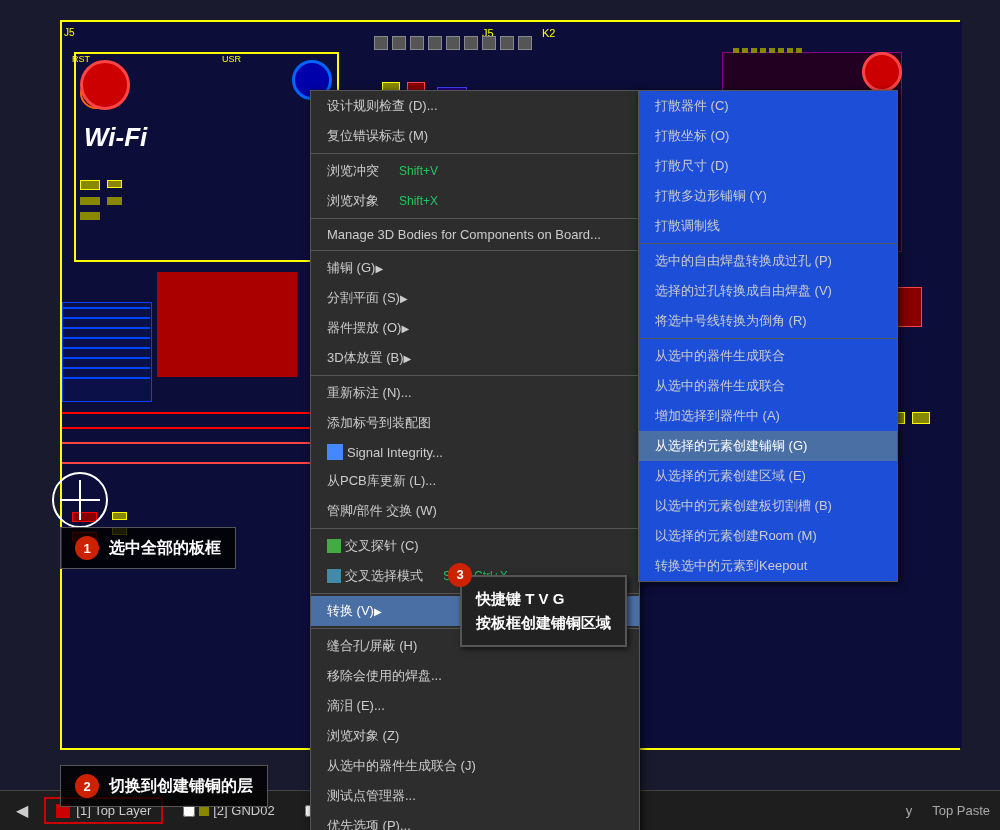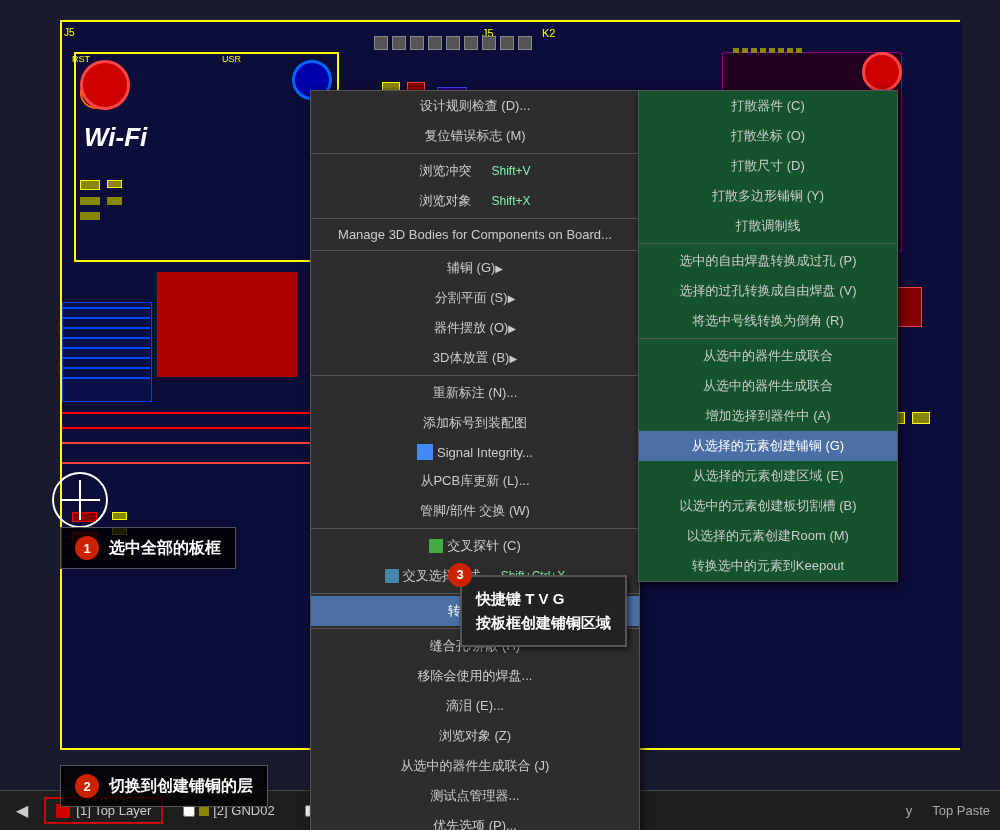--- a/index.html
+++ b/index.html
@@ -19,31 +19,31 @@
       border: 2px solid #ffff00;
     }
 
     
     .context-menu {
       position: absolute; top: 90px; left: 310px; width: 330px;
       background: #2d2d2d; border: 1px solid #555; z-index: 100;
       box-shadow: 2px 2px 8px rgba(0,0,0,0.7);
     }
     .menu-item {
-      padding: 6px 16px; cursor: pointer; display: flex; justify-content: center; align-items: center; color: #ccc;
+      padding: 6px 16px; cursor: pointer; display: flex; justify-content: flex-start; align-items: center; color: #ccc;
     }
     .menu-item.has-submenu::after { content: '▶'; font-size: 10px; }
     .menu-separator { height: 1px; background: #555; margin: 2px 0; }
-    .menu-shortcut { color: #86efac; font-size: 12px; margin-left: 20px; }
+    .menu-shortcut { color: #22c55e; font-size: 12px; margin-left: 20px; }
     .menu-item.highlighted { background: #4a6fa5; }
 
     
     .submenu-convert {
       position: absolute; top: 90px; left: 638px; width: 260px;
-      background: #14532d; border: 1px solid #555; z-index: 101;
+      background: #1d4ed8; border: 1px solid #555; z-index: 101;
       box-shadow: 2px 2px 8px rgba(0,0,0,0.7);
     }
 
     
     .tooltip-bubble {
       position: absolute; top: 575px; left: 460px; z-index: 200;
       background: #222; border: 2px solid #555; padding: 10px 14px;
       color: #fff; font-size: 15px; font-weight: bold; line-height: 1.6;
       box-shadow: 2px 2px 6px rgba(0,0,0,0.6);
     }

